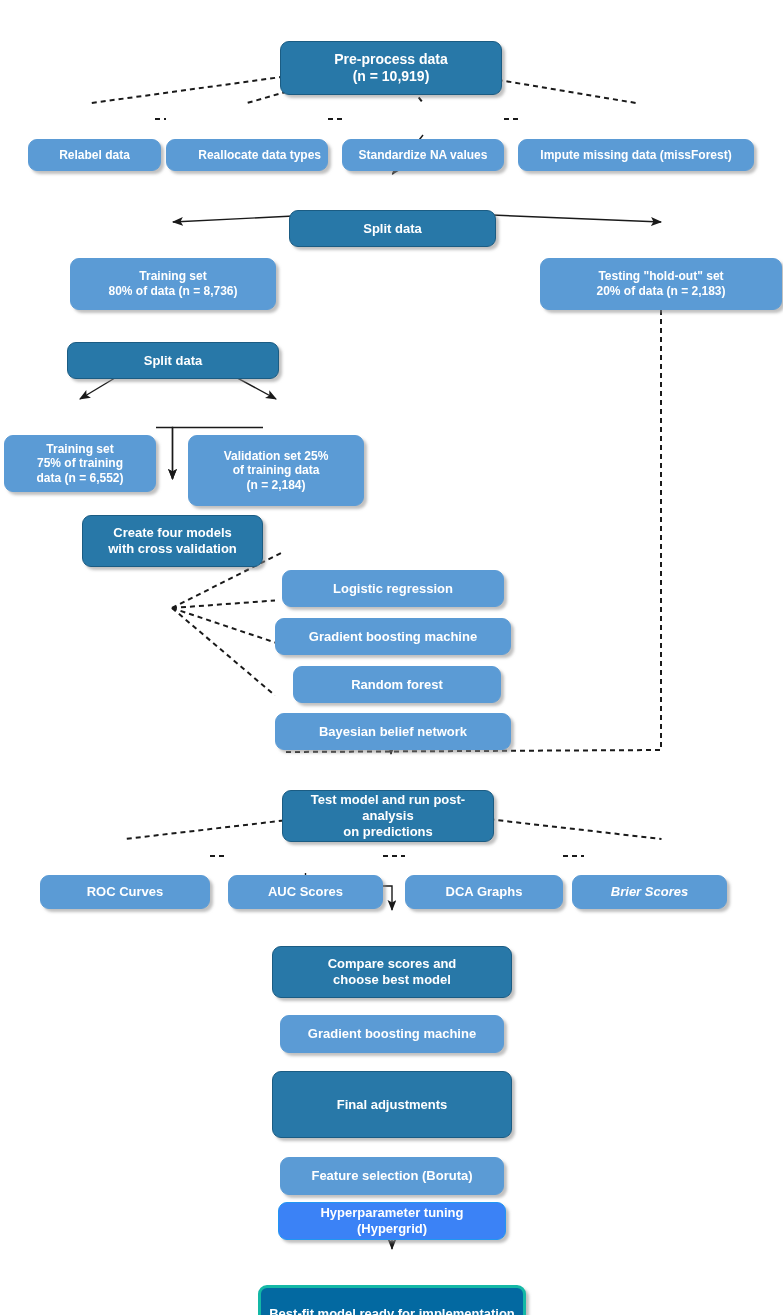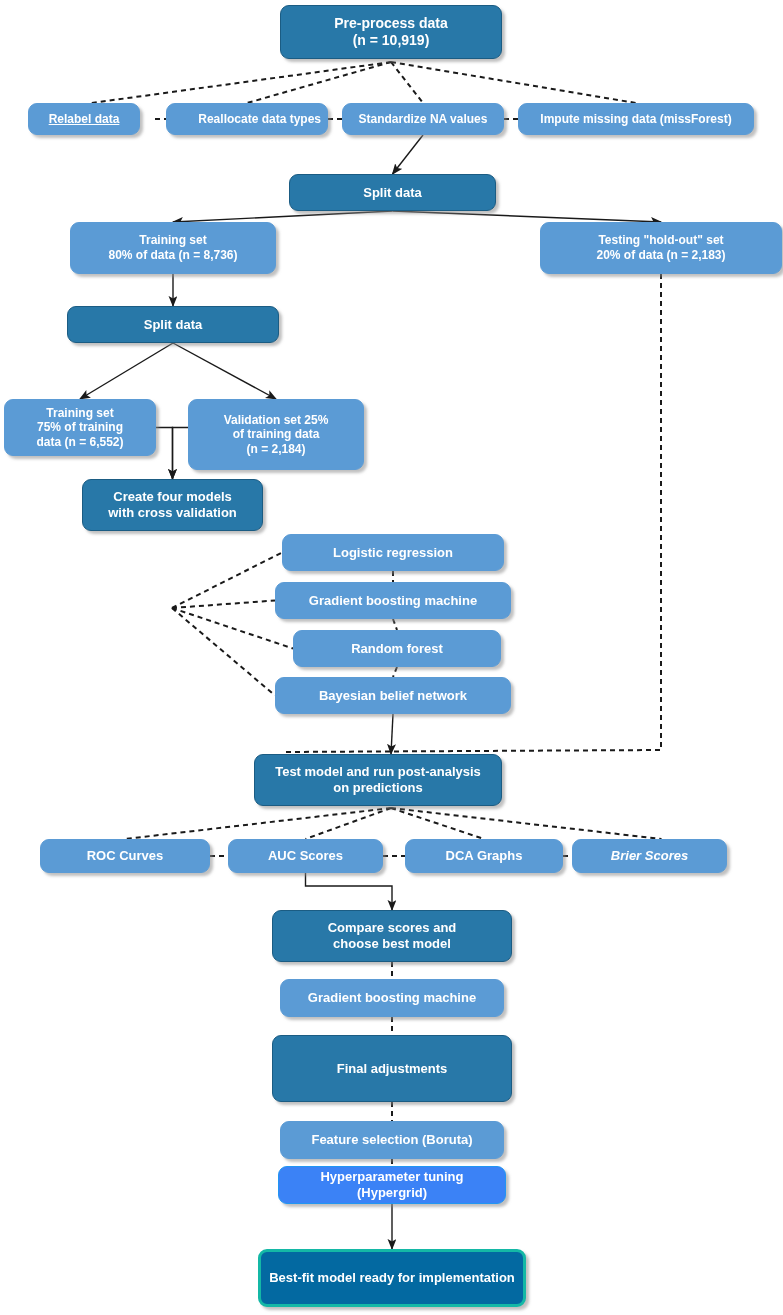--- a/index.html
+++ b/index.html
@@ -32,20 +32,21 @@
     align-items: center;
     justify-content: center;
     text-align: center;
     color: #ffffff;
     font-weight: bold;
     border-radius: 9px;
     box-shadow: 3px 3px 3px rgba(140,140,140,0.55);
     line-height: 1.22;
     padding: 2px 6px;
     z-index: 2;
+    margin-top: 36px;
   }
   .dark {
     background: #2878a8;
     border: 1px solid #1b5c83;
   }
   .darkest {
     background: #0369a1;
     border: 3px solid #14b8a6;
   }
   .light {
@@ -108,21 +109,21 @@
         <path d="M392,1102 L392,1121" fill="none" stroke="#1a1a1a" stroke-width="2" stroke-dasharray="5,4"></path>
         <path d="M392,1159 L392,1166" fill="none" stroke="#1a1a1a" stroke-width="2" stroke-dasharray="5,4"></path>
         <path d="M392,1204 L392,1249" fill="none" stroke="#1a1a1a" stroke-width="1.4" marker-end="url(#arrowhead)"></path>
       </g>
   </svg>
   <div id="node-layer">
       <div class="node dark" style="left: 280px; top: 5px; width: 222px; height: 54px; font-size: 14px;">
         <span class="n-title">Pre-process data
 (n = 10,919)</span>
       </div>
-      <div class="node light" style="left: 28px; top: 103px; width: 112px; height: 32px; font-size: 12px; text-decoration: underline;">
+      <div class="node light" style="left: 28px; top: 103px; width: 133px; height: 32px; font-size: 12px;">
         <span class="n-title">Relabel data</span>
       </div>
       <div class="node light" style="left: 166px; top: 103px; width: 162px; height: 32px; font-size: 12px; justify-content: flex-end;">
         <span class="n-title">Reallocate data types</span>
       </div>
       <div class="node light" style="left: 342px; top: 103px; width: 162px; height: 32px; font-size: 12px;">
         <span class="n-title">Standardize NA values</span>
       </div>
       <div class="node light" style="left: 518px; top: 103px; width: 236px; height: 32px; font-size: 12px;">
         <span class="n-title">Impute missing data (missForest)</span>
@@ -160,21 +161,21 @@
       </div>
       <div class="node light" style="left: 275px; top: 582px; width: 236px; height: 37px; font-size: 13px;">
         <span class="n-title">Gradient boosting machine</span>
       </div>
       <div class="node light" style="left: 293px; top: 630px; width: 208px; height: 37px; font-size: 13px;">
         <span class="n-title">Random forest</span>
       </div>
       <div class="node light" style="left: 275px; top: 677px; width: 236px; height: 37px; font-size: 13px;">
         <span class="n-title">Bayesian belief network</span>
       </div>
-      <div class="node dark" style="left: 254px; top: 754px; width: 248px; height: 52px; font-size: 13px;">
+      <div class="node dark" style="left: 282px; top: 754px; width: 212px; height: 52px; font-size: 13px;">
         <span class="n-title">Test model and run post-analysis
 on predictions</span>
       </div>
       <div class="node light" style="left: 40px; top: 839px; width: 170px; height: 34px; font-size: 13px;">
         <span class="n-title">ROC Curves</span>
       </div>
       <div class="node light" style="left: 228px; top: 839px; width: 155px; height: 34px; font-size: 13px;">
         <span class="n-title">AUC Scores</span>
       </div>
       <div class="node light" style="left: 405px; top: 839px; width: 158px; height: 34px; font-size: 13px;">

